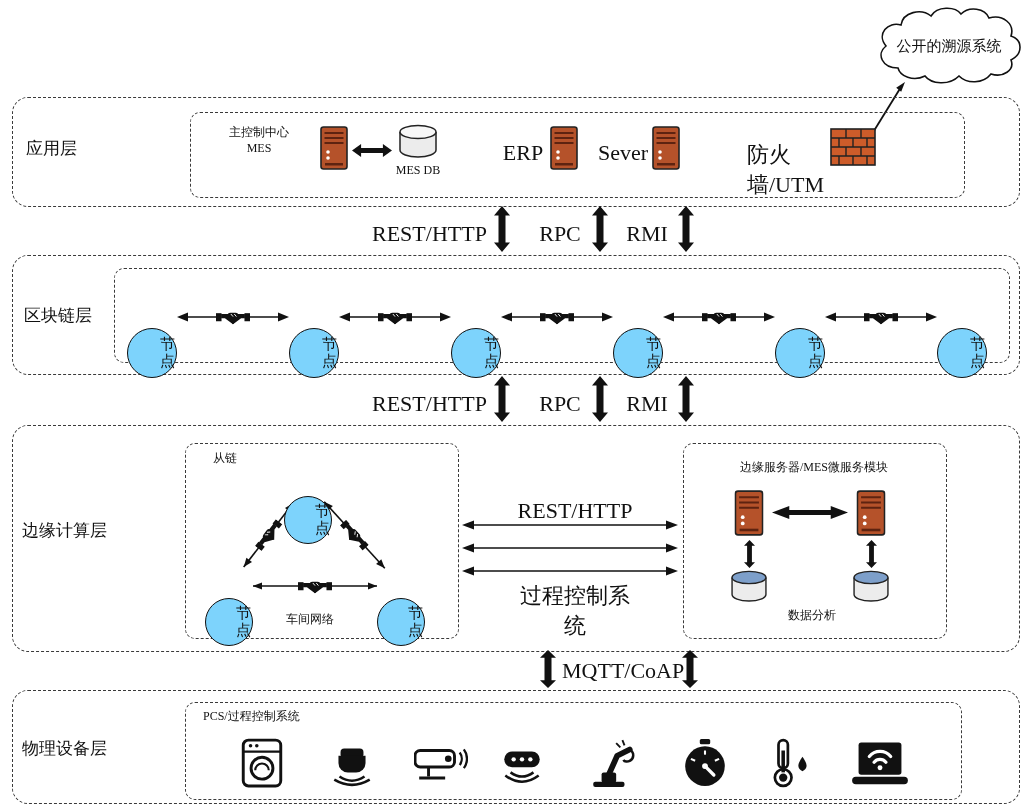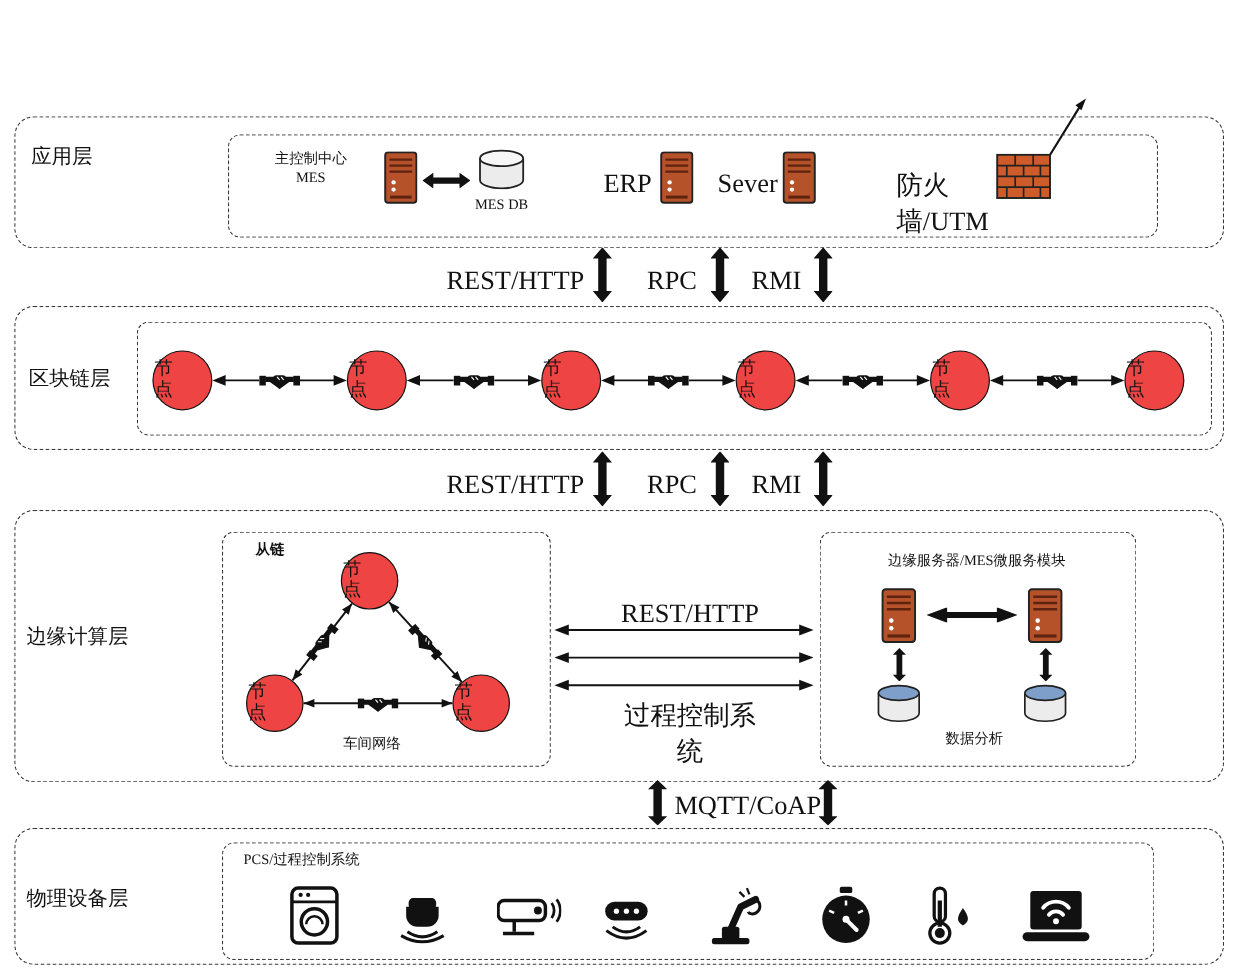--- a/index.html
+++ b/index.html
@@ -6,21 +6,21 @@
   body{font-family:"Liberation Serif","DejaVu Serif",serif;color:#111;}
   .canvas{position:relative;width:1032px;height:810px;background:#fff;overflow:hidden;}
   .abs{position:absolute;}
   .layer-box{position:absolute;border:1.6px dashed #3a3a3a;border-radius:16px;background:transparent;}
   .inner-box{position:absolute;border:1.4px dashed #3a3a3a;border-radius:10px;background:transparent;}
   .layer-label{position:absolute;font-size:17px;white-space:nowrap;}
   .txt{position:absolute;font-size:12px;}
   .big{font-size:22px;}
   .center{text-align:center;}
   .right{text-align:right;}
-  .node{position:absolute;border:1.5px solid #111;border-radius:50%;background:#ef4444;display:flex;align-items:center;justify-content:flex-start;box-sizing:border-box;}
+  .node{position:absolute;border:1.5px solid #111;border-radius:50%;background:#7dd3fc;display:flex;align-items:center;justify-content:flex-end;box-sizing:border-box;margin-top:36px;}
   .node.b{width:50px;height:50px;}
   .node.e{width:48px;height:48px;}
   .node span{display:block;width:17px;font-size:15px;line-height:1.15;text-align:center;word-break:break-all;}
   .cloud-label{position:absolute;left:0;right:0;top:33px;text-align:center;font-size:15px;}
   svg{display:block;}
 </style>
 </head>
 <body>
 
 <div class="canvas">
@@ -128,27 +128,33 @@
       <symbol id="dev-laptop" viewBox="0 0 56 46">
         <rect x="8" y="2" width="40" height="30" rx="2.5" fill="#111"></rect>
         <rect x="2" y="34" width="52" height="7" rx="3.5" fill="#111"></rect>
         <path d="M18,15 a13,13 0 0 1 20,0" fill="none" stroke="#fff" stroke-width="3" stroke-linecap="round"></path>
         <path d="M22.5,20.5 a7,7 0 0 1 11,0" fill="none" stroke="#fff" stroke-width="3" stroke-linecap="round"></path>
         <circle cx="28" cy="25.5" r="2.3" fill="#fff"></circle>
       </symbol>
     </defs>
   </svg>
 
+  <div class="abs" style="left:868px;top:4px;width:162px;height:86px;">
+    <svg width="162" height="86" viewBox="0 0 162 86">
+      <path d="M30,64 C14,64 8,50 18,42 C8,30 20,17 33,21 C35,8 53,4 63,12 C69,2 87,2 93,10 C101,2 117,4 121,14 C135,10 147,20 143,32 C155,36 155,50 143,56 C147,66 135,74 123,70 C115,80 99,80 91,72 C81,82 63,80 57,72 C45,78 32,72 30,64 Z" fill="#fff" stroke="#111" stroke-width="1.6"></path>
+    </svg>
+    <div class="cloud-label">公开的溯源系统</div>
+  </div>
   <svg class="abs" style="left:860px;top:74px;" width="60" height="64" viewBox="0 0 60 64">
     <line x1="12" y1="60" x2="41" y2="13" stroke="#111" stroke-width="1.8"></line>
     <polygon points="45,8 41.2,17.8 36.2,13.8" fill="#111"></polygon>
   </svg>
 
   <div class="layer-box" style="left:12px;top:97px;width:1006px;height:108px;"></div>
-  <div class="layer-label" style="left:26px;top:119px;">应用层</div>
+  <div class="layer-label" style="left:26px;top:137px;">应用层</div>
   <div class="inner-box" style="left:190px;top:112px;width:773px;height:84px;"></div>
 
   <div class="txt center" style="left:203px;top:124px;width:112px;line-height:1.35;">
     <div>主控制中心</div>
     <div>MES</div>
   </div>
   <svg class="abs" style="left:320px;top:126px;" width="28" height="44">
       <use href="#server"></use>
     </svg>
   <svg class="abs" style="left:352px;top:144px;" width="40" height="13" viewBox="0 0 44 14" preserveAspectRatio="none">
@@ -271,21 +277,21 @@
     <polygon points="199.8,125.3 191.1,121 196.3,116.2" fill="#111"></polygon>
     <polygon points="68,143 77,139.5 77,146.5" fill="#111"></polygon>
     <polygon points="192,143 183,139.5 183,146.5" fill="#111"></polygon>
     <circle cx="83.5" cy="92" r="14" fill="#fff"></circle>
     <circle cx="169.5" cy="92" r="14" fill="#fff"></circle>
     <circle cx="130" cy="143" r="14" fill="#fff"></circle>
     <use href="#handshake" x="-17" y="-10.5" width="34" height="21" transform="translate(83.5,92) rotate(-52)"></use>
     <use href="#handshake" x="-17" y="-10.5" width="34" height="21" transform="translate(169.5,92) rotate(48)"></use>
     <use href="#handshake" x="-17" y="-10.5" width="34" height="21" transform="translate(130,143)"></use>
   </svg>
-  <div class="txt" style="left:213px;top:450px;white-space:nowrap;font-weight:bold;">从链</div>
+  <div class="txt" style="left:213px;top:450px;white-space:nowrap;">从链</div>
   <div class="node e" style="left:284px;top:460px;">
       <span>节点</span>
     </div>
   <div class="node e" style="left:205px;top:562px;">
       <span>节点</span>
     </div>
   <div class="node e" style="left:377px;top:562px;">
       <span>节点</span>
     </div>
   <div class="txt center" style="left:262px;top:611px;width:96px;">车间网络</div>

